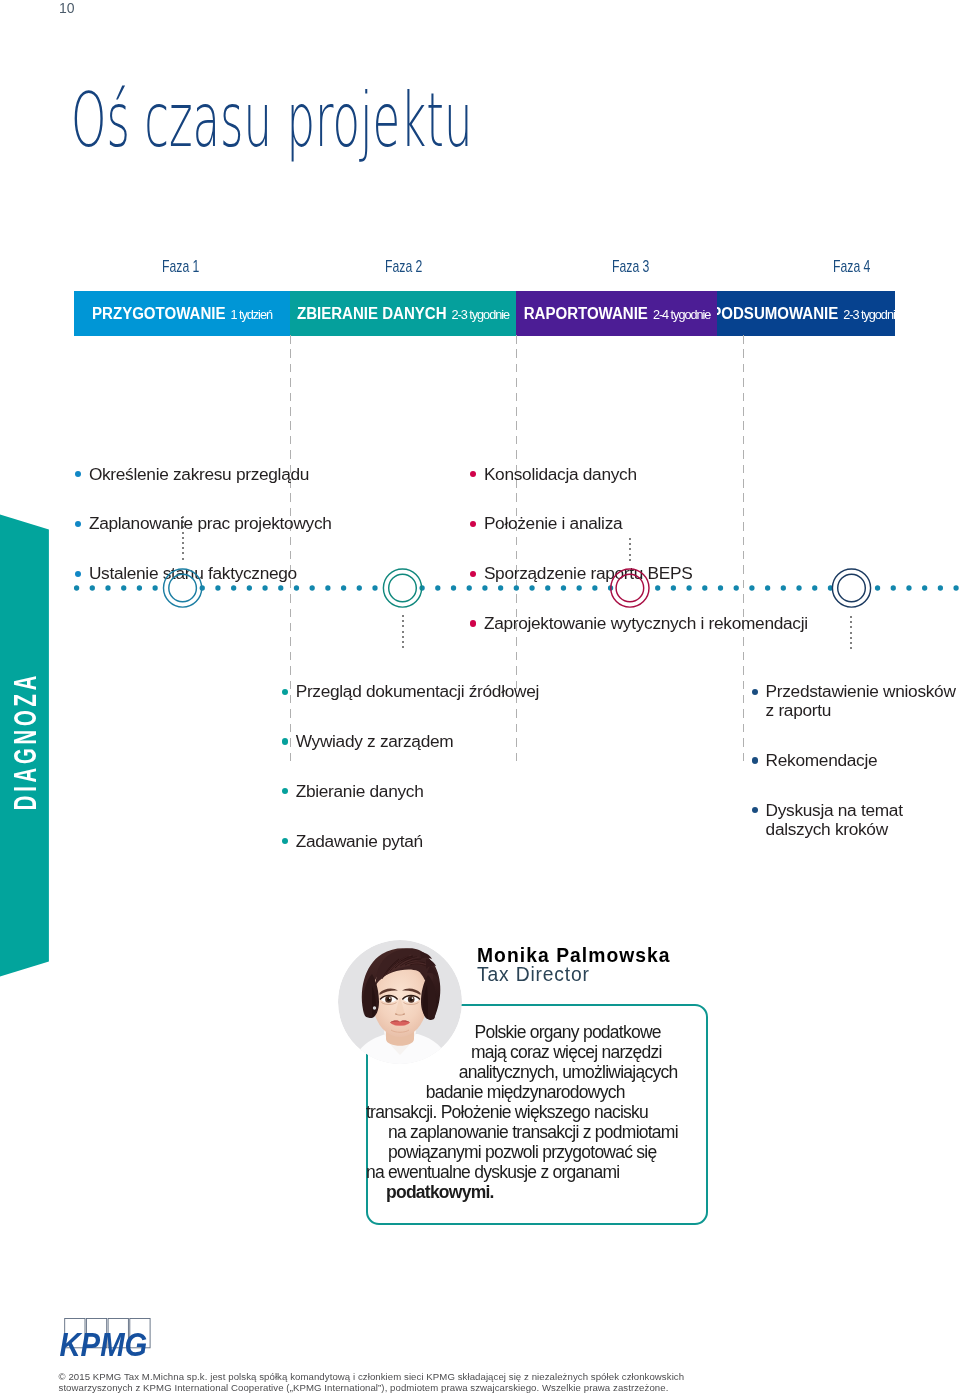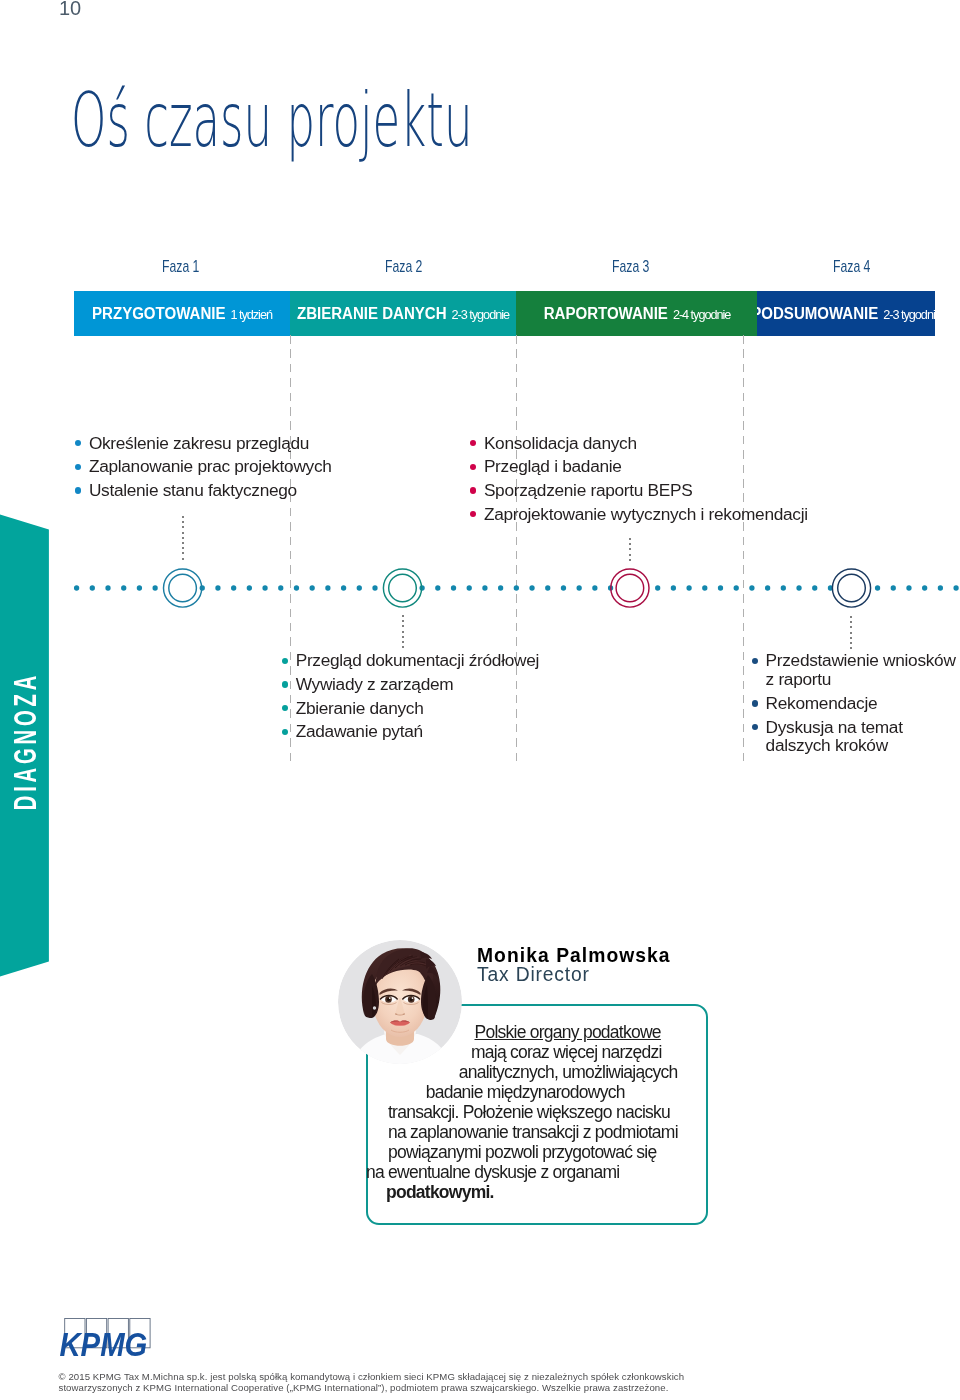--- a/index.html
+++ b/index.html
@@ -2,21 +2,21 @@
 <html><head>
 <meta charset="utf-8">
 <title>Os czasu projektu</title>
 <style>
   html,body{margin:0;padding:0;}
   body{width:960px;height:1400px;background:#ffffff;position:relative;overflow:hidden;
        font-family:"Liberation Sans",sans-serif;}
   .page{position:absolute;left:0;top:0;width:960px;height:1400px;}
 
   
-  .pagenum{position:absolute;left:59px;top:1px;font-size:20px;color:#4c5c6b;line-height:14px;}
+  .pagenum{position:absolute;left:59px;top:1px;font-size:14px;color:#4c5c6b;line-height:14px;}
 
   
   .title{position:absolute;left:71px;top:83px;font-size:75px;color:#16437e;
          font-family:"DejaVu Sans",sans-serif;font-weight:200;
          transform:scaleX(0.60);transform-origin:left top;white-space:nowrap;line-height:1;}
 
   
   .phase-label{position:absolute;top:257.5px;font-size:17px;color:#1a4d80;font-weight:400;
                font-family:"Liberation Sans",sans-serif;white-space:nowrap;line-height:17px;
                transform:scaleX(0.72);transform-origin:left top;}
@@ -36,21 +36,21 @@
          repeating-linear-gradient(to bottom,#b0b0b0 0 8.5px,rgba(0,0,0,0) 8.5px 14.4px);}
 
   
   .vdot{position:absolute;width:2px;background-image:
         repeating-linear-gradient(to bottom,#808080 0 2px,rgba(0,0,0,0) 2px 5.2px);}
 
   
   .blist{position:absolute;}
   .blist .li{position:relative;padding-left:14.2px;font-size:17.3px;color:#231f20;
              font-family:"Liberation Sans",sans-serif;line-height:18.8px;white-space:nowrap;
-             letter-spacing:-0.30px;margin-bottom:4.9px;}
+             letter-spacing:-0.30px;margin-bottom:4.9px;margin-top:31px;}
   .blist .li::before{content:"";position:absolute;left:0.5px;top:6.4px;width:6.3px;height:6.3px;border-radius:50%;
                      background:var(--bc,#0096d6);}
   .blist .li .lrow{display:block;}
 
   
   .tl{position:absolute;left:0;top:558px;width:960px;height:60px;}
 
   
   .diagwrap{position:absolute;left:0;top:510px;width:52px;height:470px;}
   .diagwrap svg{position:absolute;left:0;top:0;}
@@ -93,21 +93,21 @@
   <div class="phase-label" style="left:832.9px">Faza 4</div>
 
   
   <div class="bar">
     <div class="seg" style="width:216px;background:#0096d6">
       <div class="seginner"><b>PRZYGOTOWANIE</b><i>1 tydzień</i></div>
     </div>
     <div class="seg" style="width:226px;background:#05a09c">
       <div class="seginner"><b>ZBIERANIE DANYCH</b><i>2-3 tygodnie</i></div>
     </div>
-    <div class="seg" style="width:241px;background:#15803d">
+    <div class="seg" style="width:201px;background:#4c1d95">
       <div class="seginner"><b>RAPORTOWANIE</b><i>2-4 tygodnie</i></div>
     </div>
     <div class="seg" style="width:178px;background:#06428f">
       <div class="seginner"><b>PODSUMOWANIE</b><i>2-3 tygodnie</i></div>
     </div>
   </div>
 
   
   <div class="vdash" style="left:290px;top:335.4px;height:432px"></div>
   <div class="vdash" style="left:516px;top:335.4px;height:432px"></div>
@@ -129,21 +129,21 @@
       </div>
       <div class="li">
         <span class="lrow">Ustalenie stanu faktycznego</span>
       </div>
     </div>
   <div class="blist" id="toplist1" style="left:469.7px;top:433.6px;--bc:#d0024a">
       <div class="li">
         <span class="lrow">Konsolidacja danych</span>
       </div>
       <div class="li">
-        <span class="lrow">Przegląd i badanie</span>
+        <span class="lrow">Położenie i analiza</span>
       </div>
       <div class="li">
         <span class="lrow">Sporządzenie raportu BEPS</span>
       </div>
       <div class="li">
         <span class="lrow">Zaprojektowanie wytycznych i rekomendacji</span>
       </div>
     </div>
 
   
@@ -337,25 +337,25 @@
 
       <path d="M53 92 C57 95 67 95 71 92" fill="none" stroke="#e0b096" stroke-width="1"></path>
 
       <circle cx="36.5" cy="70" r="1.7" fill="#d5d5d7"></circle>
     </g>
   </svg>
   <div class="qname">Monika Palmowska</div>
   <div class="qrole">Tax Director</div>
   <div class="qbox"></div>
   <div class="qtext" id="qtext">
-      <span class="ql" style="padding-left: 108.5px; text-decoration: underline;">Polskie organy podatkowe</span>
+      <span class="ql" style="padding-left: 108.5px;">Polskie organy podatkowe</span>
       <span class="ql" style="padding-left: 105px;">mają coraz więcej narzędzi</span>
       <span class="ql" style="padding-left: 92.7px;">analitycznych, umożliwiających</span>
       <span class="ql" style="padding-left: 59.7px;">badanie międzynarodowych</span>
-      <span class="ql" style="padding-left: 22px;">transakcji. Położenie większego nacisku</span>
+      <span class="ql" style="">transakcji. Położenie większego nacisku</span>
       <span class="ql" style="padding-left: 22px;">na zaplanowanie transakcji z podmiotami</span>
       <span class="ql" style="padding-left: 22px;">powiązanymi pozwoli przygotować się</span>
       <span class="ql" style="">na ewentualne dyskusje z organami</span>
       <span class="ql" style="padding-left: 20px; font-weight: bold;">podatkowymi.</span>
     </div>
 
   
   <svg class="logo" width="100" height="46" viewBox="0 0 100 46">
     <g fill="none" stroke="#5c6a7f" stroke-width="0.9">
       <rect x="5.7" y="6.5" width="20.3" height="29.3"></rect>

